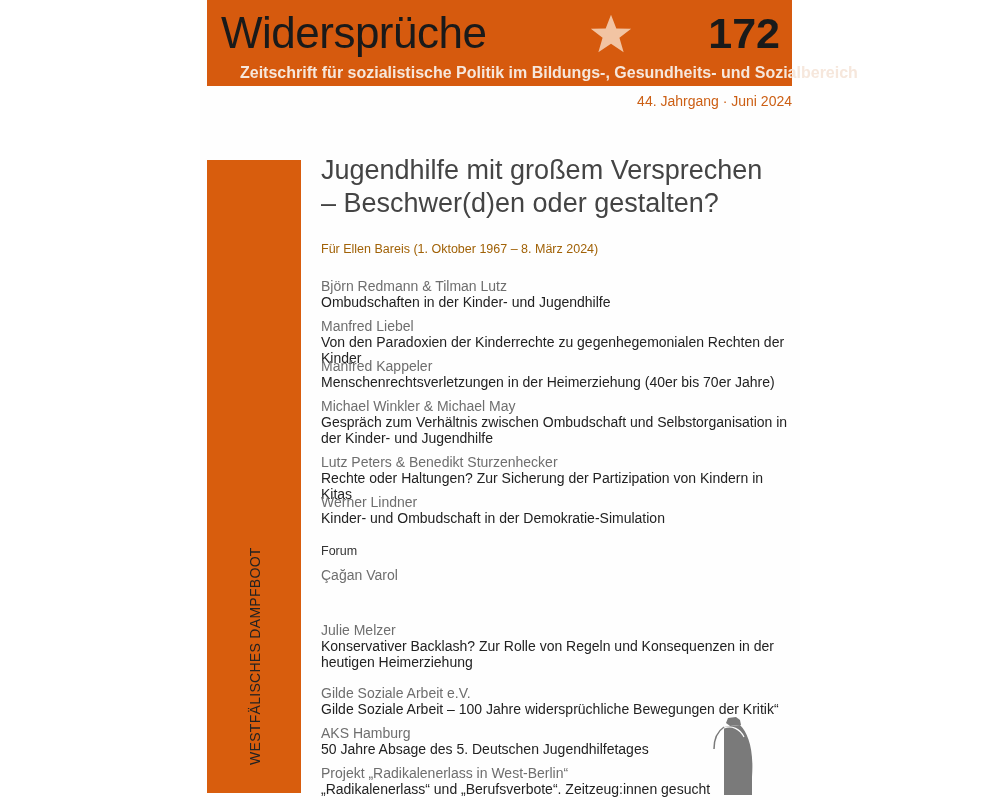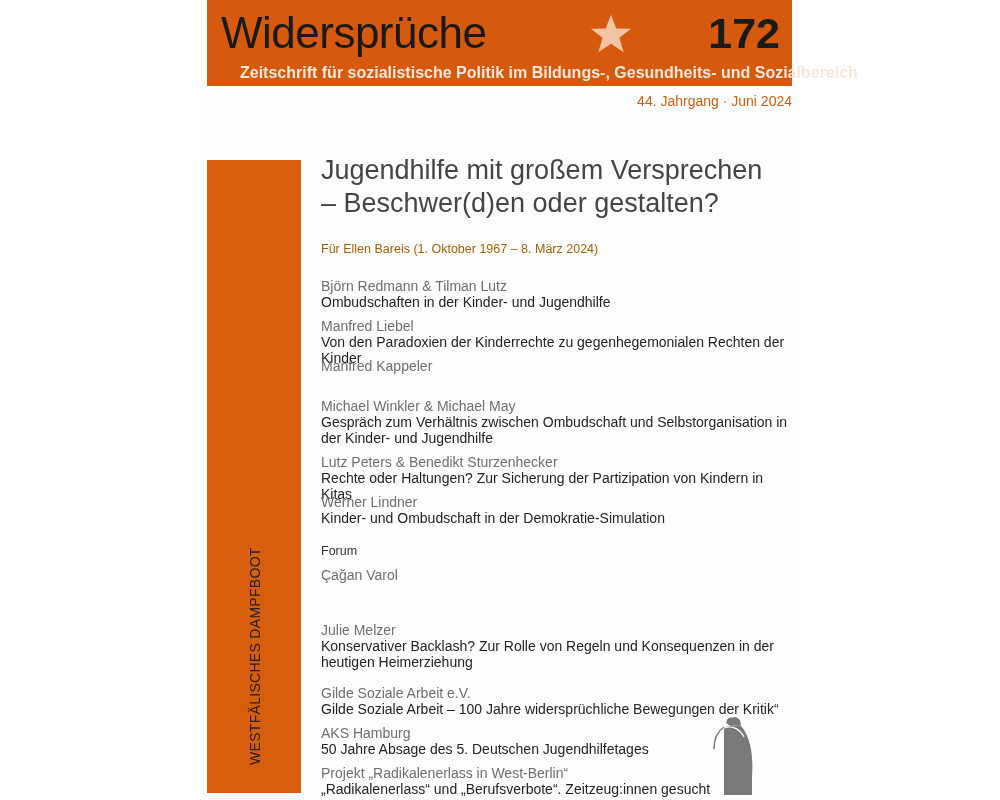--- a/index.html
+++ b/index.html
@@ -94,20 +94,21 @@
   <div class="entry" style="top:278px">
     <div class="author">Björn Redmann &amp; Tilman Lutz</div>
     <div class="article">Ombudschaften in der Kinder- und Jugendhilfe</div>
   </div>
   <div class="entry" style="top:318px">
     <div class="author">Manfred Liebel</div>
     <div class="article">Von den Paradoxien der Kinderrechte zu gegenhegemonialen Rechten der Kinder</div>
   </div>
   <div class="entry" style="top:358px">
     <div class="author">Manfred Kappeler</div>
+    <div class="article">Menschenrechtsverletzungen in der Heimerziehung (40er bis 70er Jahre)</div>
   </div>
   <div class="entry" style="top:398px">
     <div class="author">Michael Winkler &amp; Michael May</div>
     <div class="article">Gespräch zum Verhältnis zwischen Ombudschaft und Selbstorganisation in der Kinder- und Jugendhilfe</div>
   </div>
   <div class="entry" style="top:454px">
     <div class="author">Lutz Peters &amp; Benedikt Sturzenhecker</div>
     <div class="article">Rechte oder Haltungen? Zur Sicherung der Partizipation von Kindern in Kitas</div>
   </div>
   <div class="entry" style="top:494px">

